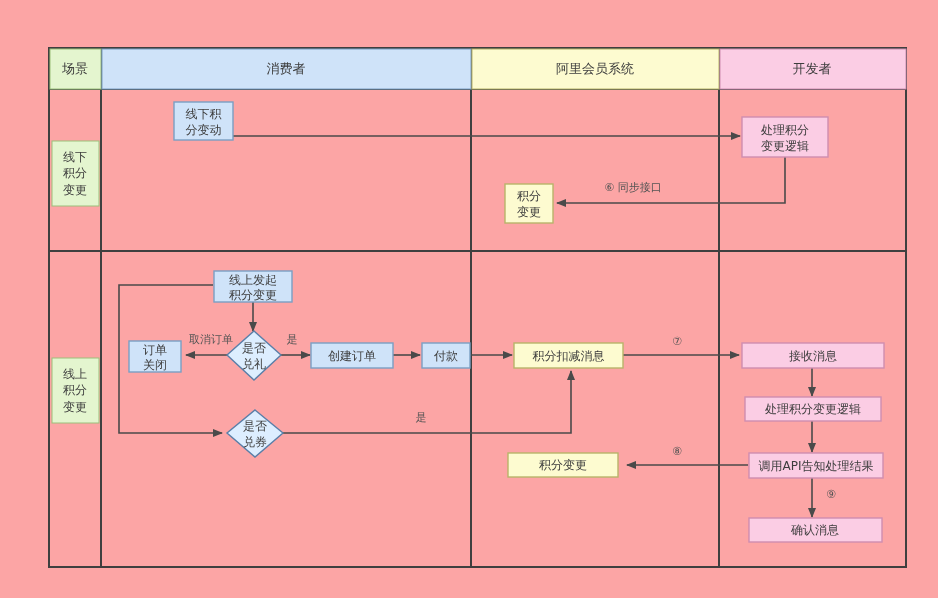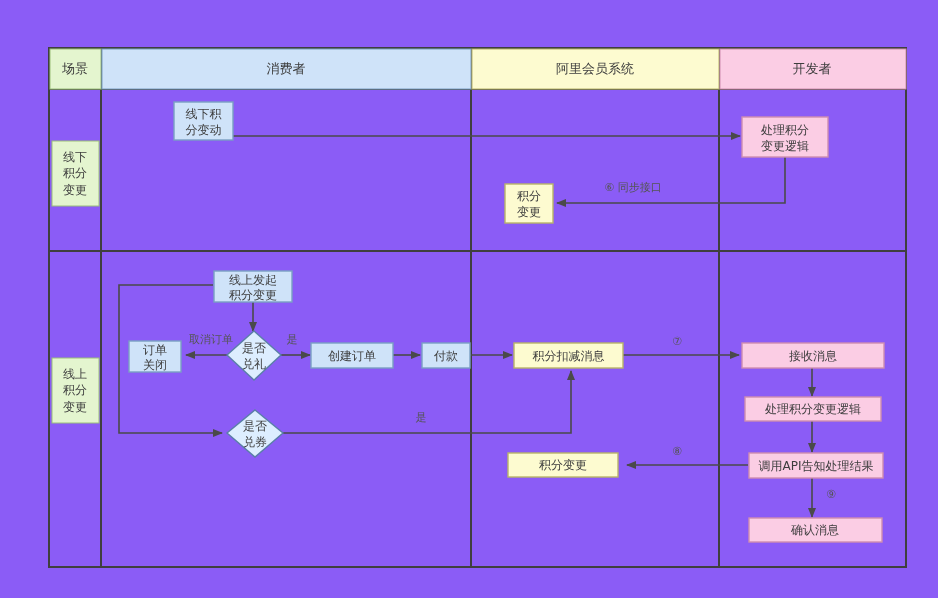--- a/index.html
+++ b/index.html
@@ -10,21 +10,21 @@
     height: 598px;
     overflow: hidden;
   }
   body {
     font-family: "DejaVu Sans", "Liberation Sans", sans-serif;
   }
   #canvas {
     position: relative;
     width: 938px;
     height: 598px;
-    background: #8b5cf6;
+    background: #fca5a5;
   }
   svg#diagram {
     position: absolute;
     left: 0;
     top: 0;
     width: 938px;
     height: 598px;
   }
   .lane-header-text, .lane-label-text, .node-text, .edge-text {
     font-family: "DejaVu Sans", "Liberation Sans", sans-serif;

